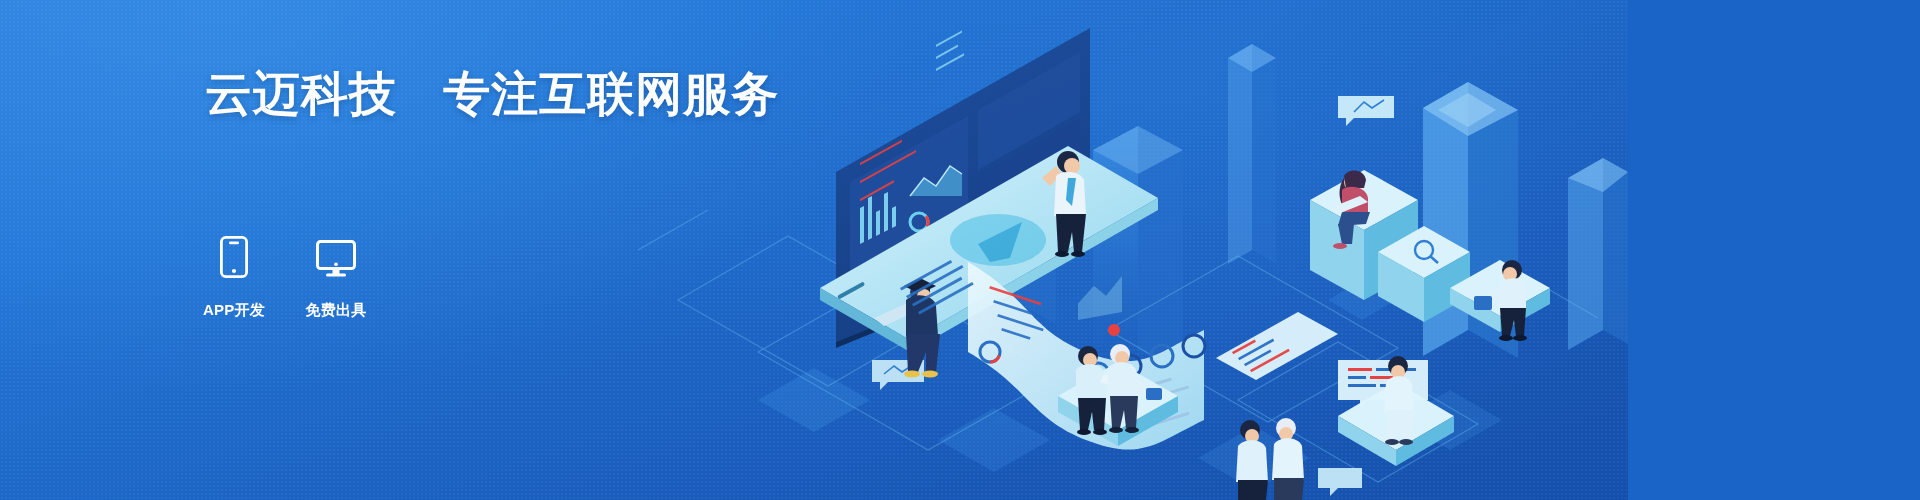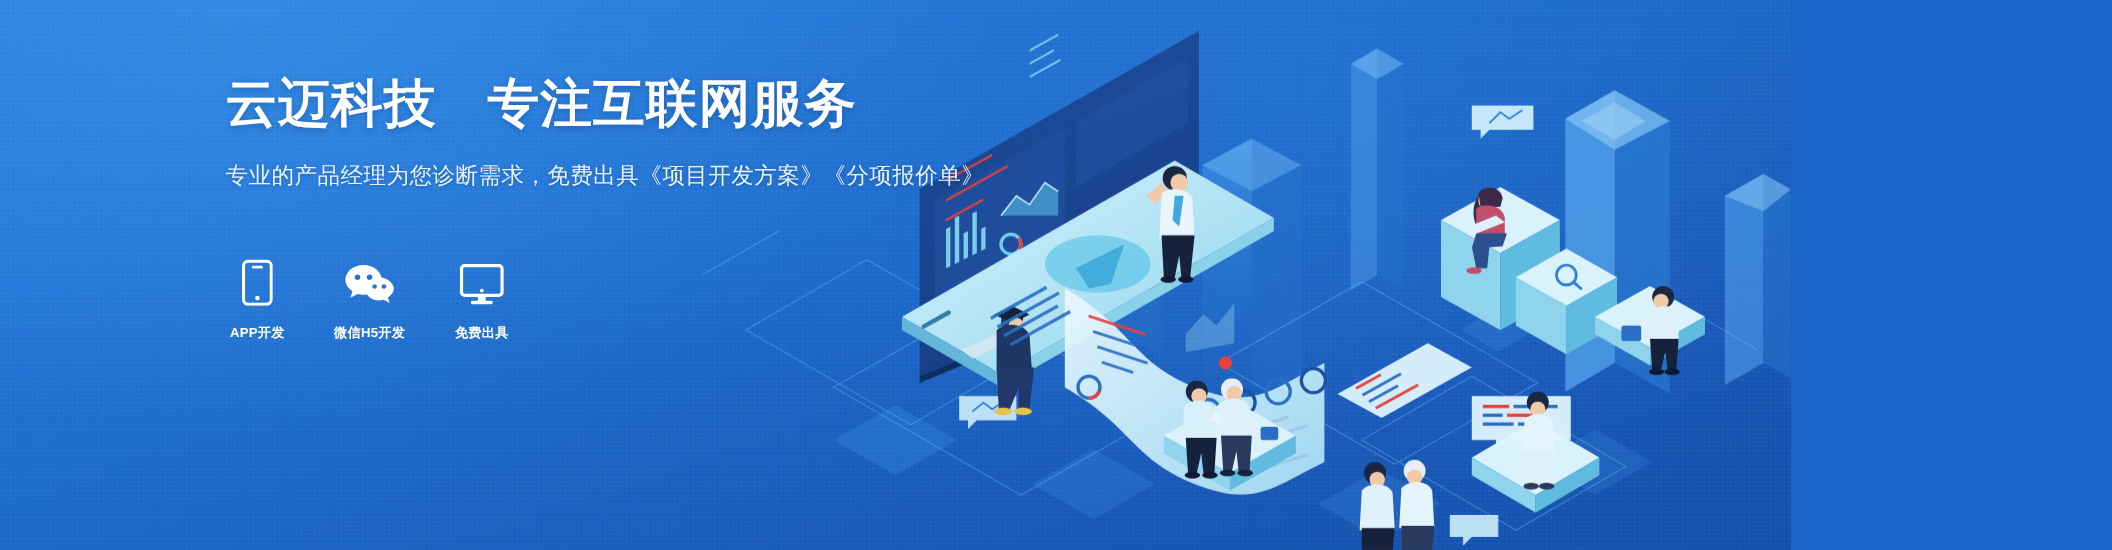--- a/index.html
+++ b/index.html
@@ -38,21 +38,21 @@
     letter-spacing:.4px; white-space:nowrap;
     text-shadow:0 1px 3px rgba(10,45,100,.35);
   }
 
   
   .services { position:absolute; left:205px; top:232px; display:flex; gap:44px; z-index:6; }
   .svc { width:58px; display:flex; flex-direction:column; align-items:center; cursor:pointer; }
   .svc .glyph { height:46px; display:flex; align-items:flex-end; justify-content:center; }
   .svc svg { display:block; }
   .svc .lbl {
-    margin-top:16px; color:#fff; font-size:12px; font-weight:bold;
+    margin-top:23px; color:#fff; font-size:15px; font-weight:bold;
     white-space:nowrap; letter-spacing:.2px;text-align:center;
   }
 
   
   .illo { position:absolute; right:0; top:0; width:990px; height:500px; z-index:4; }
   .illo svg { display:block; width:990px; height:500px; }
 </style>
 </head>
 <body>
 
@@ -395,51 +395,37 @@
     </svg>
   </div>
 
   <div class="copy">
     <div class="headline">
       <span>云迈科技</span>
       <span class="sp"></span>
       <span>专注互联网服务</span>
     </div>
     <div class="sub">
-      <div class="ln">专业的产品经理为您诊断需求，免费出具《项目开发方案》《分项报价单》</div>
     </div>
   </div>
 
   <div class="services">
 
     <div class="svc">
       <span class="glyph">
         <svg width="28" height="42" viewBox="0 0 28 42">
           <rect x="1.4" y="1.4" width="25.2" height="39.2" rx="4.4" fill="none" stroke="#fff" stroke-width="2.8"></rect>
           <rect x="9" y="5.6" width="10" height="2.6" rx="1.3" fill="#fff"></rect>
           <circle cx="14" cy="35" r="2.1" fill="#fff"></circle>
         </svg>
       </span>
       <span class="lbl">APP开发</span>
     </div>
 
 
-    <div class="svc">
-      <span class="glyph">
-        <svg width="46" height="40" viewBox="0 0 46 40">
-          <path d="M17.5 3 C8.4 3 1 9 1 16.4 C1 20.6 3.5 24.3 7.4 26.6 L5.6 32.6 L12 29.3 C13.8 29.8 15.6 30 17.5 30 C26.6 30 34 24 34 16.4 C34 9 26.6 3 17.5 3 Z" fill="#fff"></path>
-          <circle cx="12" cy="14" r="2.5" fill="#2a72d6"></circle>
-          <circle cx="23" cy="14" r="2.5" fill="#2a72d6"></circle>
-          <path d="M31.5 14 C24.6 14 19 18.8 19 24.6 C19 30.4 24.6 35.2 31.5 35.2 C33 35.2 34.5 35 35.9 34.6 L41.2 37.4 L39.7 32.4 C42.8 30.5 45 27.8 45 24.6 C45 18.8 38.4 14 31.5 14 Z" fill="#fff"></path>
-          <circle cx="27.5" cy="22.4" r="2.1" fill="#2a72d6"></circle>
-          <circle cx="36" cy="22.4" r="2.1" fill="#2a72d6"></circle>
-        </svg>
-      </span>
-      <span class="lbl">微信H5开发</span>
-    </div>
 
     <div class="svc">
       <span class="glyph">
         <svg width="40" height="38" viewBox="0 0 40 38">
           <rect x="1.5" y="1.5" width="37" height="27" rx="3" fill="none" stroke="#fff" stroke-width="3"></rect>
           <circle cx="20" cy="24.2" r="1.8" fill="#fff"></circle>
           <rect x="16.5" y="29" width="7" height="5" fill="#fff"></rect>
           <rect x="10" y="33.5" width="20" height="3" rx="1.5" fill="#fff"></rect>
         </svg>
       </span>

